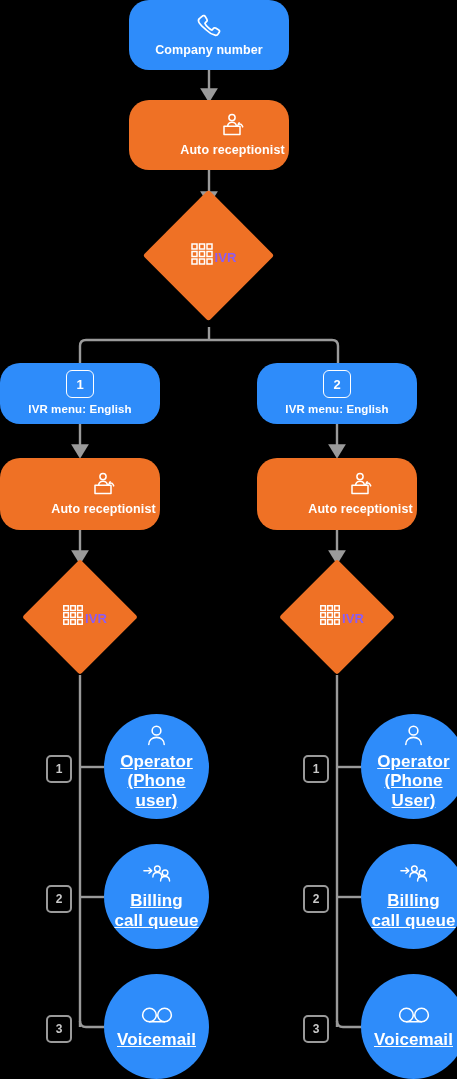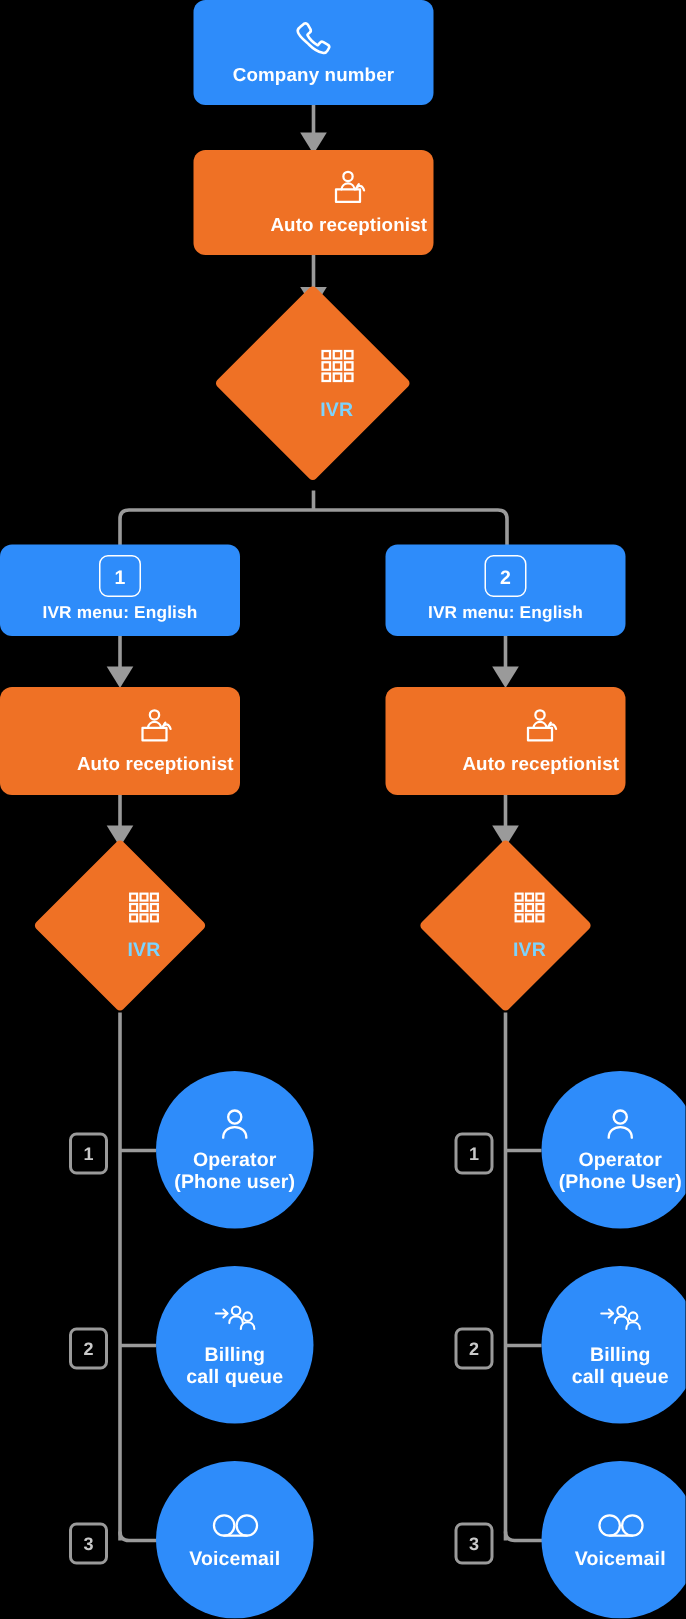--- a/index.html
+++ b/index.html
@@ -12,35 +12,35 @@
   #canvas{position:absolute;left:0;top:0;width:457px;height:1079px;}
 
   
   #wires{position:absolute;left:0;top:0;width:457px;height:1079px;}
 
   
   .node{position:absolute;box-sizing:border-box;display:flex;
         flex-direction:column;align-items:center;justify-content:center;
         color:#fff;text-align:center;}
 
-  .rect{border-radius:8px;}
+  .rect{border-radius:20px;}
   .blue{background:#2e8cfa;}
   .orange{background:#ef7125;padding-left:47px;}
 
   .label{font-size:12.5px;font-weight:700;line-height:1.15;letter-spacing:.1px;}
   .label.small{font-size:11.5px;}
-  .label.vm{font-size:13px;}
+  .label.vm{font-size:17px;text-decoration:underline;}
 
   
   .diamond{position:absolute;}
   .diamond .dshape{position:absolute;left:0;top:0;width:100%;height:100%;
       background:#ef7125;transform:rotate(45deg);border-radius:3px;}
-  .diamond .dinner{position:absolute;left:16px;top:0;width:100%;height:100%;
-      display:flex;flex-direction:column;align-items:center;justify-content:center;
-      color:#7dd3fc;}
+  .diamond .dinner{position:absolute;left:4px;top:0;width:100%;height:100%;
+      display:flex;flex-direction:row;align-items:center;justify-content:center;
+      color:#8b5cf6;}
   .diamond .label{margin-top:5px;font-size:13px;font-weight:700;}
 
   
   .circle{position:absolute;border-radius:50%;background:#2e8cfa;
      display:flex;flex-direction:column;align-items:center;justify-content:center;
      color:#fff;text-align:center;}
 
   
   .keybadge{width:26px;height:26px;border:1.6px solid #fff;border-radius:6px;
      display:flex;align-items:center;justify-content:center;

